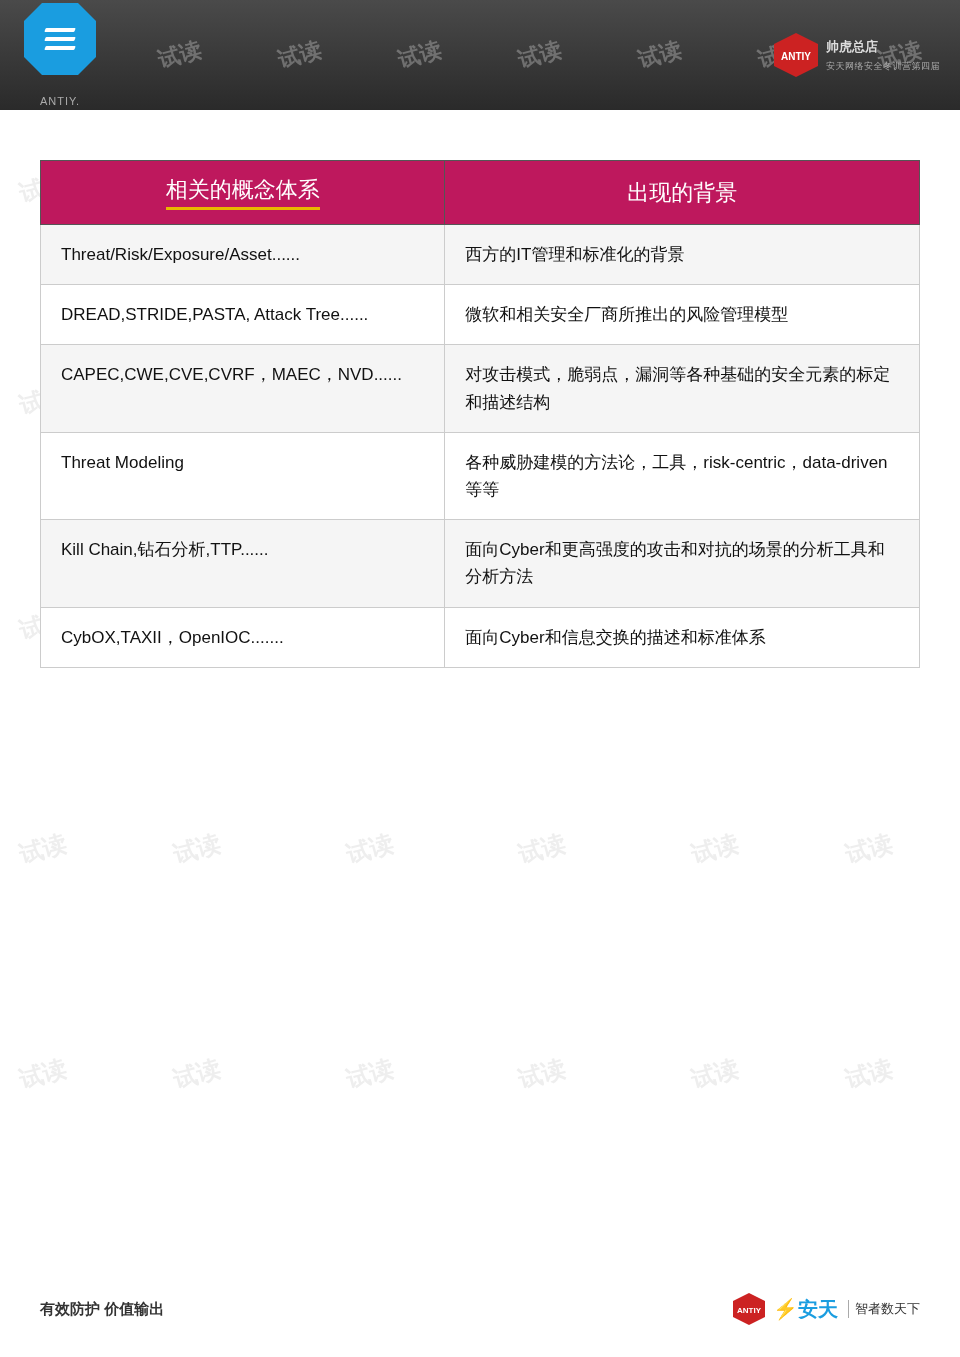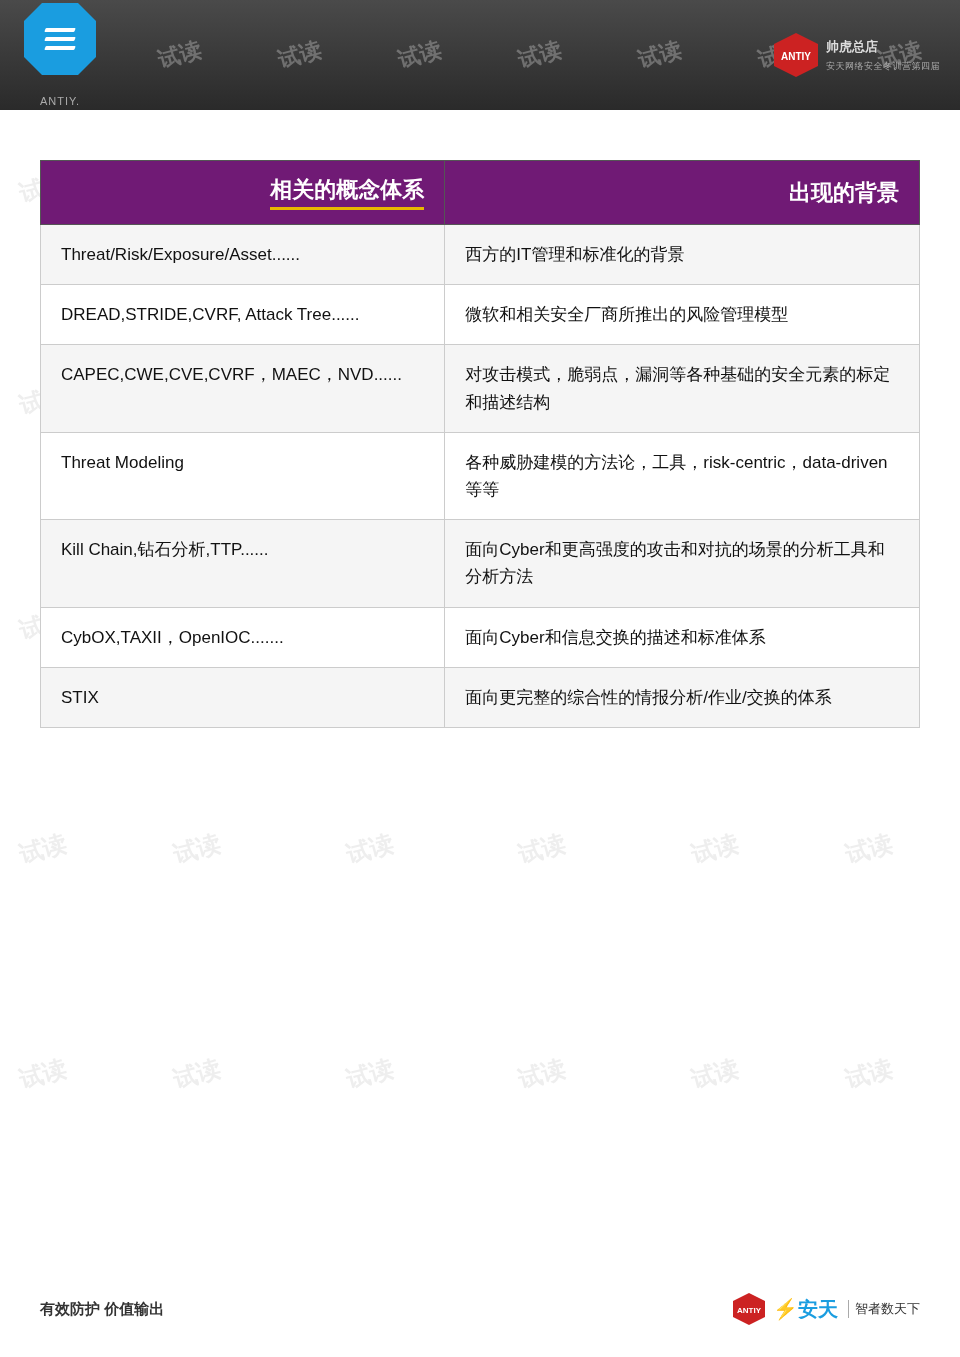--- a/index.html
+++ b/index.html
@@ -139,26 +139,26 @@
     }
 
     
     .content-table {
       width: 100%;
       border-collapse: collapse;
       margin-top: 10px;
     }
 
     .content-table th {
-      background: #701a75;
+      background: #be185d;
       color: #ffffff;
       font-size: 22px;
-      font-weight: bold;
+      font-weight: normal;
       padding: 14px 20px;
-      text-align: right;
+      text-align: center;
       border: 1px solid #555;
     }
 
     .content-table td {
       padding: 16px 20px;
       font-size: 17px;
       border: 1px solid #cccccc;
       vertical-align: top;
       line-height: 1.6;
       color: #111111;
@@ -302,42 +302,38 @@
           <span>出现的背景</span>
         </th>
       </tr>
     </thead>
     <tbody id="table-body">
     <tr>
           <td>Threat/Risk/Exposure/Asset......</td>
           <td>西方的IT管理和标准化的背景</td>
         </tr>
         <tr>
-          <td>DREAD,STRIDE,CVRF, Attack Tree......</td>
+          <td>DREAD,STRIDE,PASTA, Attack Tree......</td>
           <td>微软和相关安全厂商所推出的风险管理模型</td>
         </tr>
         <tr>
           <td>CAPEC,CWE,CVE,CVRF，MAEC，NVD......</td>
           <td>对攻击模式，脆弱点，漏洞等各种基础的安全元素的标定和描述结构</td>
         </tr>
         <tr>
           <td>Threat Modeling</td>
           <td>各种威胁建模的方法论，工具，risk-centric，data-driven等等</td>
         </tr>
         <tr>
           <td>Kill Chain,钻石分析,TTP......</td>
           <td>面向Cyber和更高强度的攻击和对抗的场景的分析工具和分析方法</td>
         </tr>
         <tr>
           <td>CybOX,TAXII，OpenIOC.......</td>
           <td>面向Cyber和信息交换的描述和标准体系</td>
-        </tr>
-        <tr>
-          <td>STIX</td>
-          <td>面向更完整的综合性的情报分析/作业/交换的体系</td>
         </tr>
       </tbody>
   </table>
 </div>
 
 <div class="footer">
   <div class="footer-slogan">有效防护 价值输出</div>
   <div class="footer-logo">
     <svg width="36" height="36" viewBox="0 0 36 36">
       <polygon points="18,2 34,10 34,26 18,34 2,26 2,10" fill="#cc2222"></polygon>

